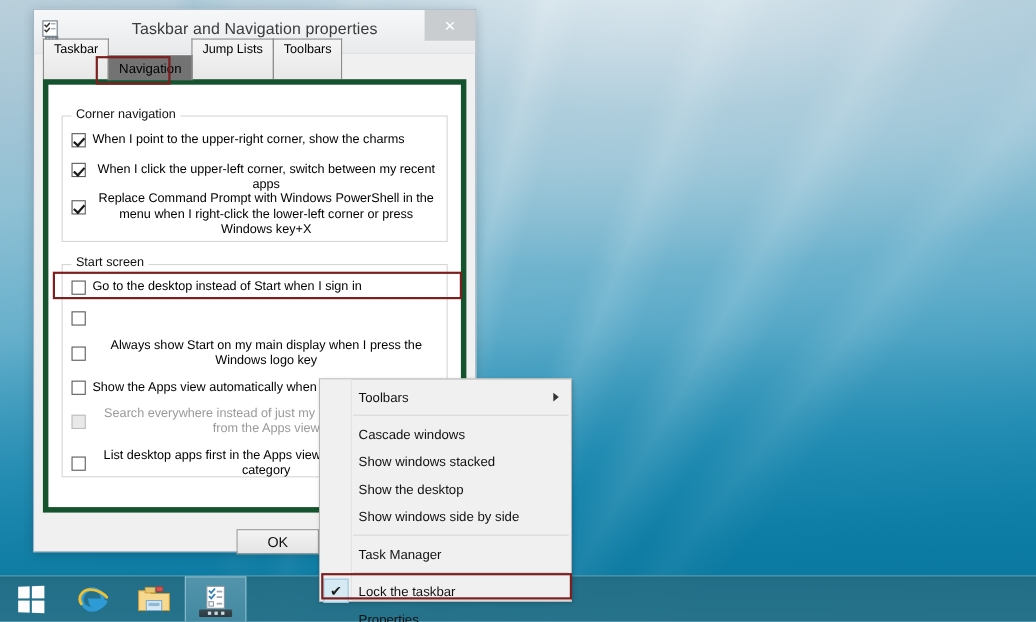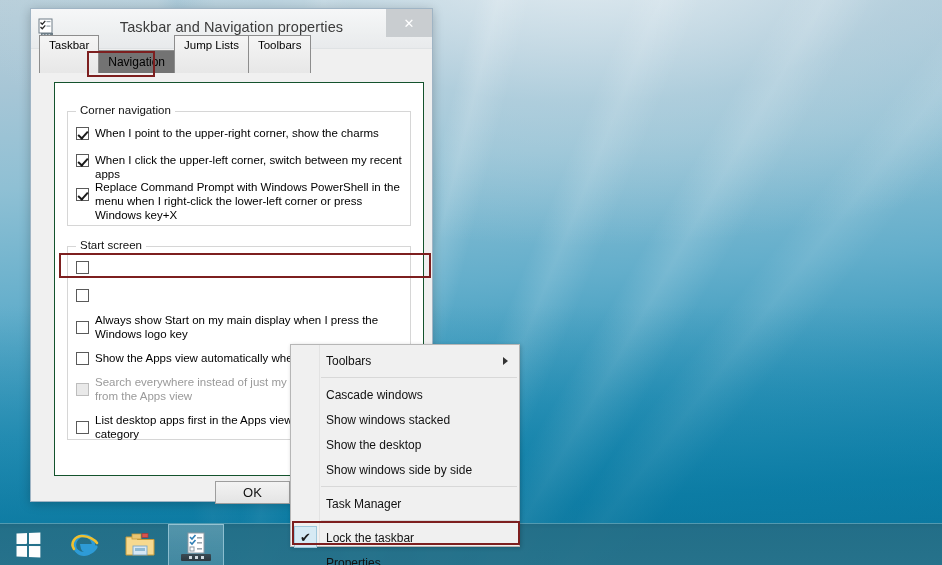--- a/index.html
+++ b/index.html
@@ -128,22 +128,22 @@
     height: 23px; background: #737373; border-color: #8d8d8d;
     z-index: 3; line-height: 22px; font-size: 12px;
   }
   .tab-hl {
     position: absolute; left: 56px; top: 42px; width: 68px; height: 26px;
     border: 2px solid #7d1f1f; z-index: 9; pointer-events: none;
   }
 
   
   #tabpage {
-    position: absolute; left: 8px; top: 73px; right: 8px;
-    height: 394px; background: #ffffff; border: 1px solid #14532d; z-index: 2; margin-left: 15px;
+    position: absolute; left: 8px; top: 63px; right: 8px;
+    height: 394px; background: #ffffff; border: 5px solid #14532d; z-index: 2;
   }
 
   .group {
     position: absolute; border: 1px solid #d6d6d6;
   }
   .group > .legend {
     position: absolute; top: -8px; left: 8px; background: #ffffff;
     padding: 0 4px; font-size: 11.5px; color: #111;
   }
   #grp-corner { left: 12px; top: 28px; right: 12px; height: 115px; }
@@ -159,21 +159,21 @@
     border: 1px solid #5a5a5a; background: #fff;
     margin-right: 6px; position: relative; margin-top: 1px;
   }
   .cb.checked::after {
     content: ""; position: absolute; left: 3px; top: 1px;
     width: 4px; height: 8px; border: solid #1a1a1a;
     border-width: 0 2px 2px 0; transform: rotate(42deg);
   }
   .cb-row.disabled { color: #9a9a9a; }
   .cb-row.disabled .cb { border-color: #bdbdbd; background: #e9e9e9; }
-  .cb-label { max-width: 330px; }
+  .cb-label { max-width: 330px; text-align: center; }
 
   .row-hl {
     position: absolute; left: 4px; top: 170px; width: 372px; height: 25px;
     border: 2px solid #7d1f1f; z-index: 6; pointer-events: none;
   }
 
   
   .dlg-btn {
     position: absolute; top: 472px; width: 75px; height: 23px;
     background: linear-gradient(180deg, #f3f3f3 0%, #e4e4e4 100%);
@@ -327,20 +327,21 @@
         <span class="cb checked" style="margin-top:8px"></span>
         <span class="cb-label" style="max-width:322px">Replace Command Prompt with Windows PowerShell in the menu when I right-click the lower-left corner or press Windows key+X</span>
       </div>
     </div>
 
     <div class="group" id="grp-start">
       <span class="legend">Start screen</span>
 
       <div class="cb-row" style="top:13px">
         <span class="cb"></span>
+        <span class="cb-label">Go to the desktop instead of Start when I sign in</span>
       </div>
 
       <div class="cb-row" style="top:41px">
         <span class="cb"></span>
       </div>
 
       <div class="cb-row" style="top:66px">
         <span class="cb" style="margin-top:8px"></span>
         <span class="cb-label" style="max-width:318px">Always show Start on my main display when I press the Windows logo key</span>
       </div>

